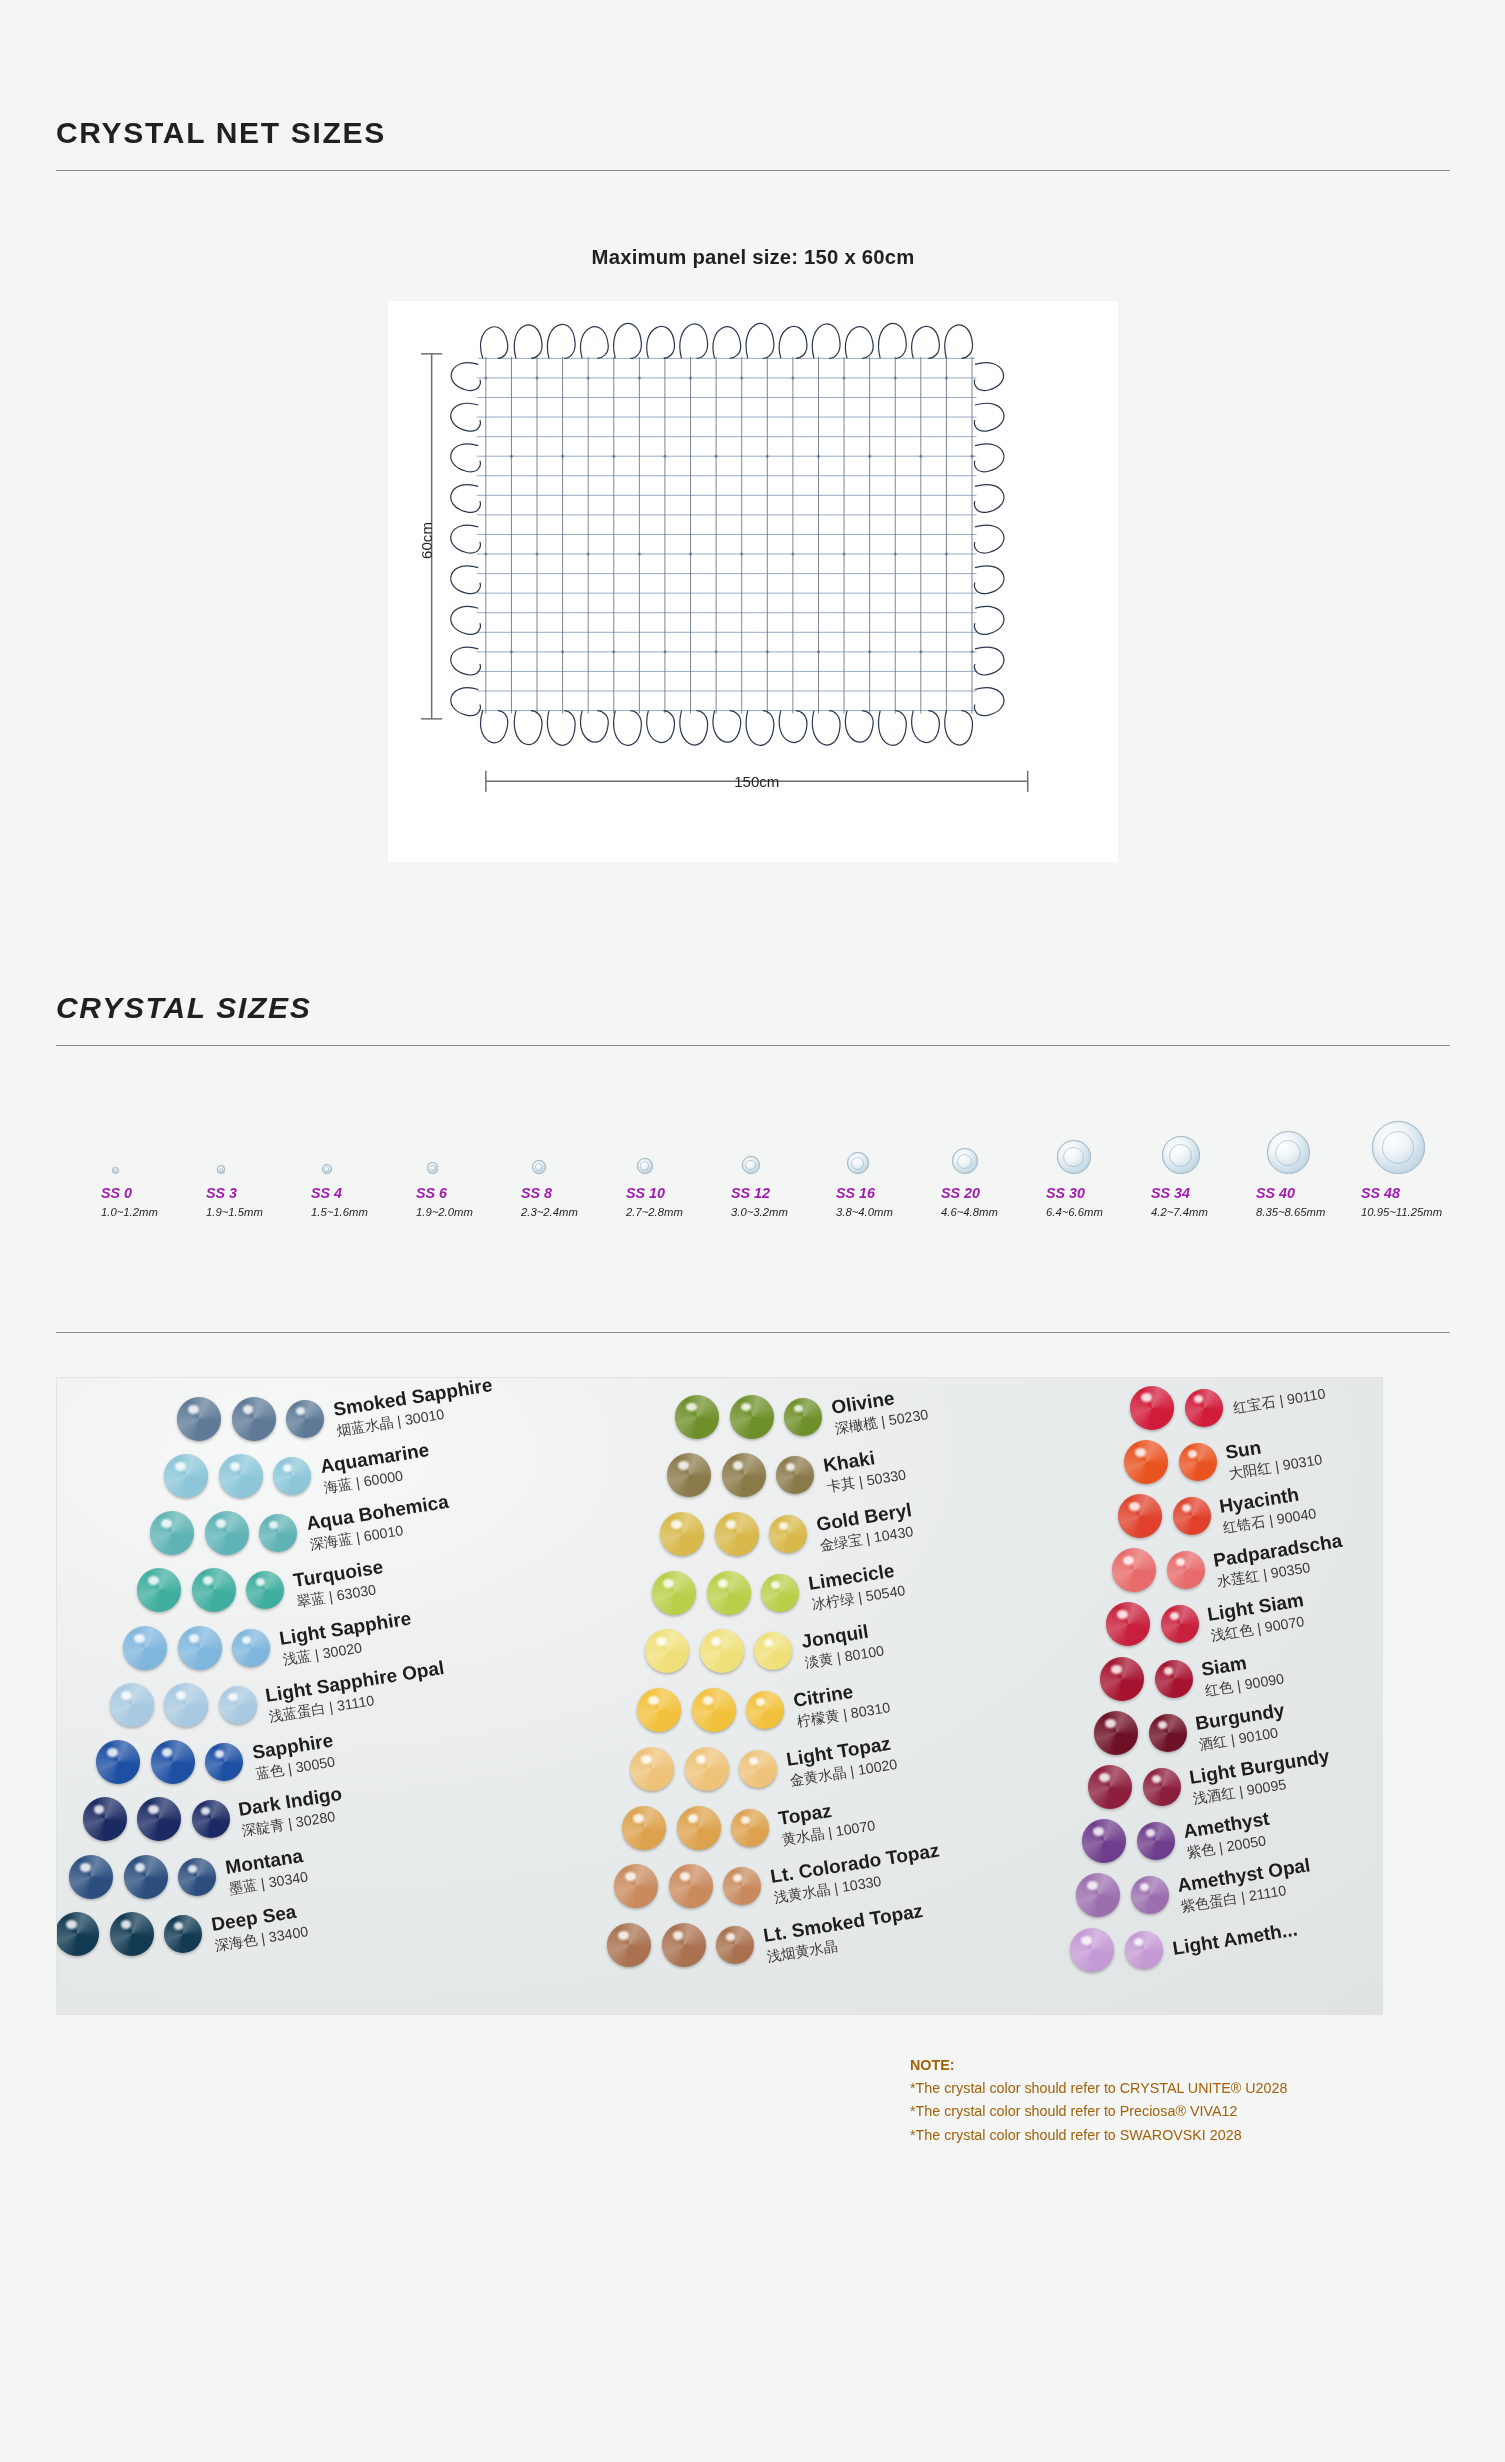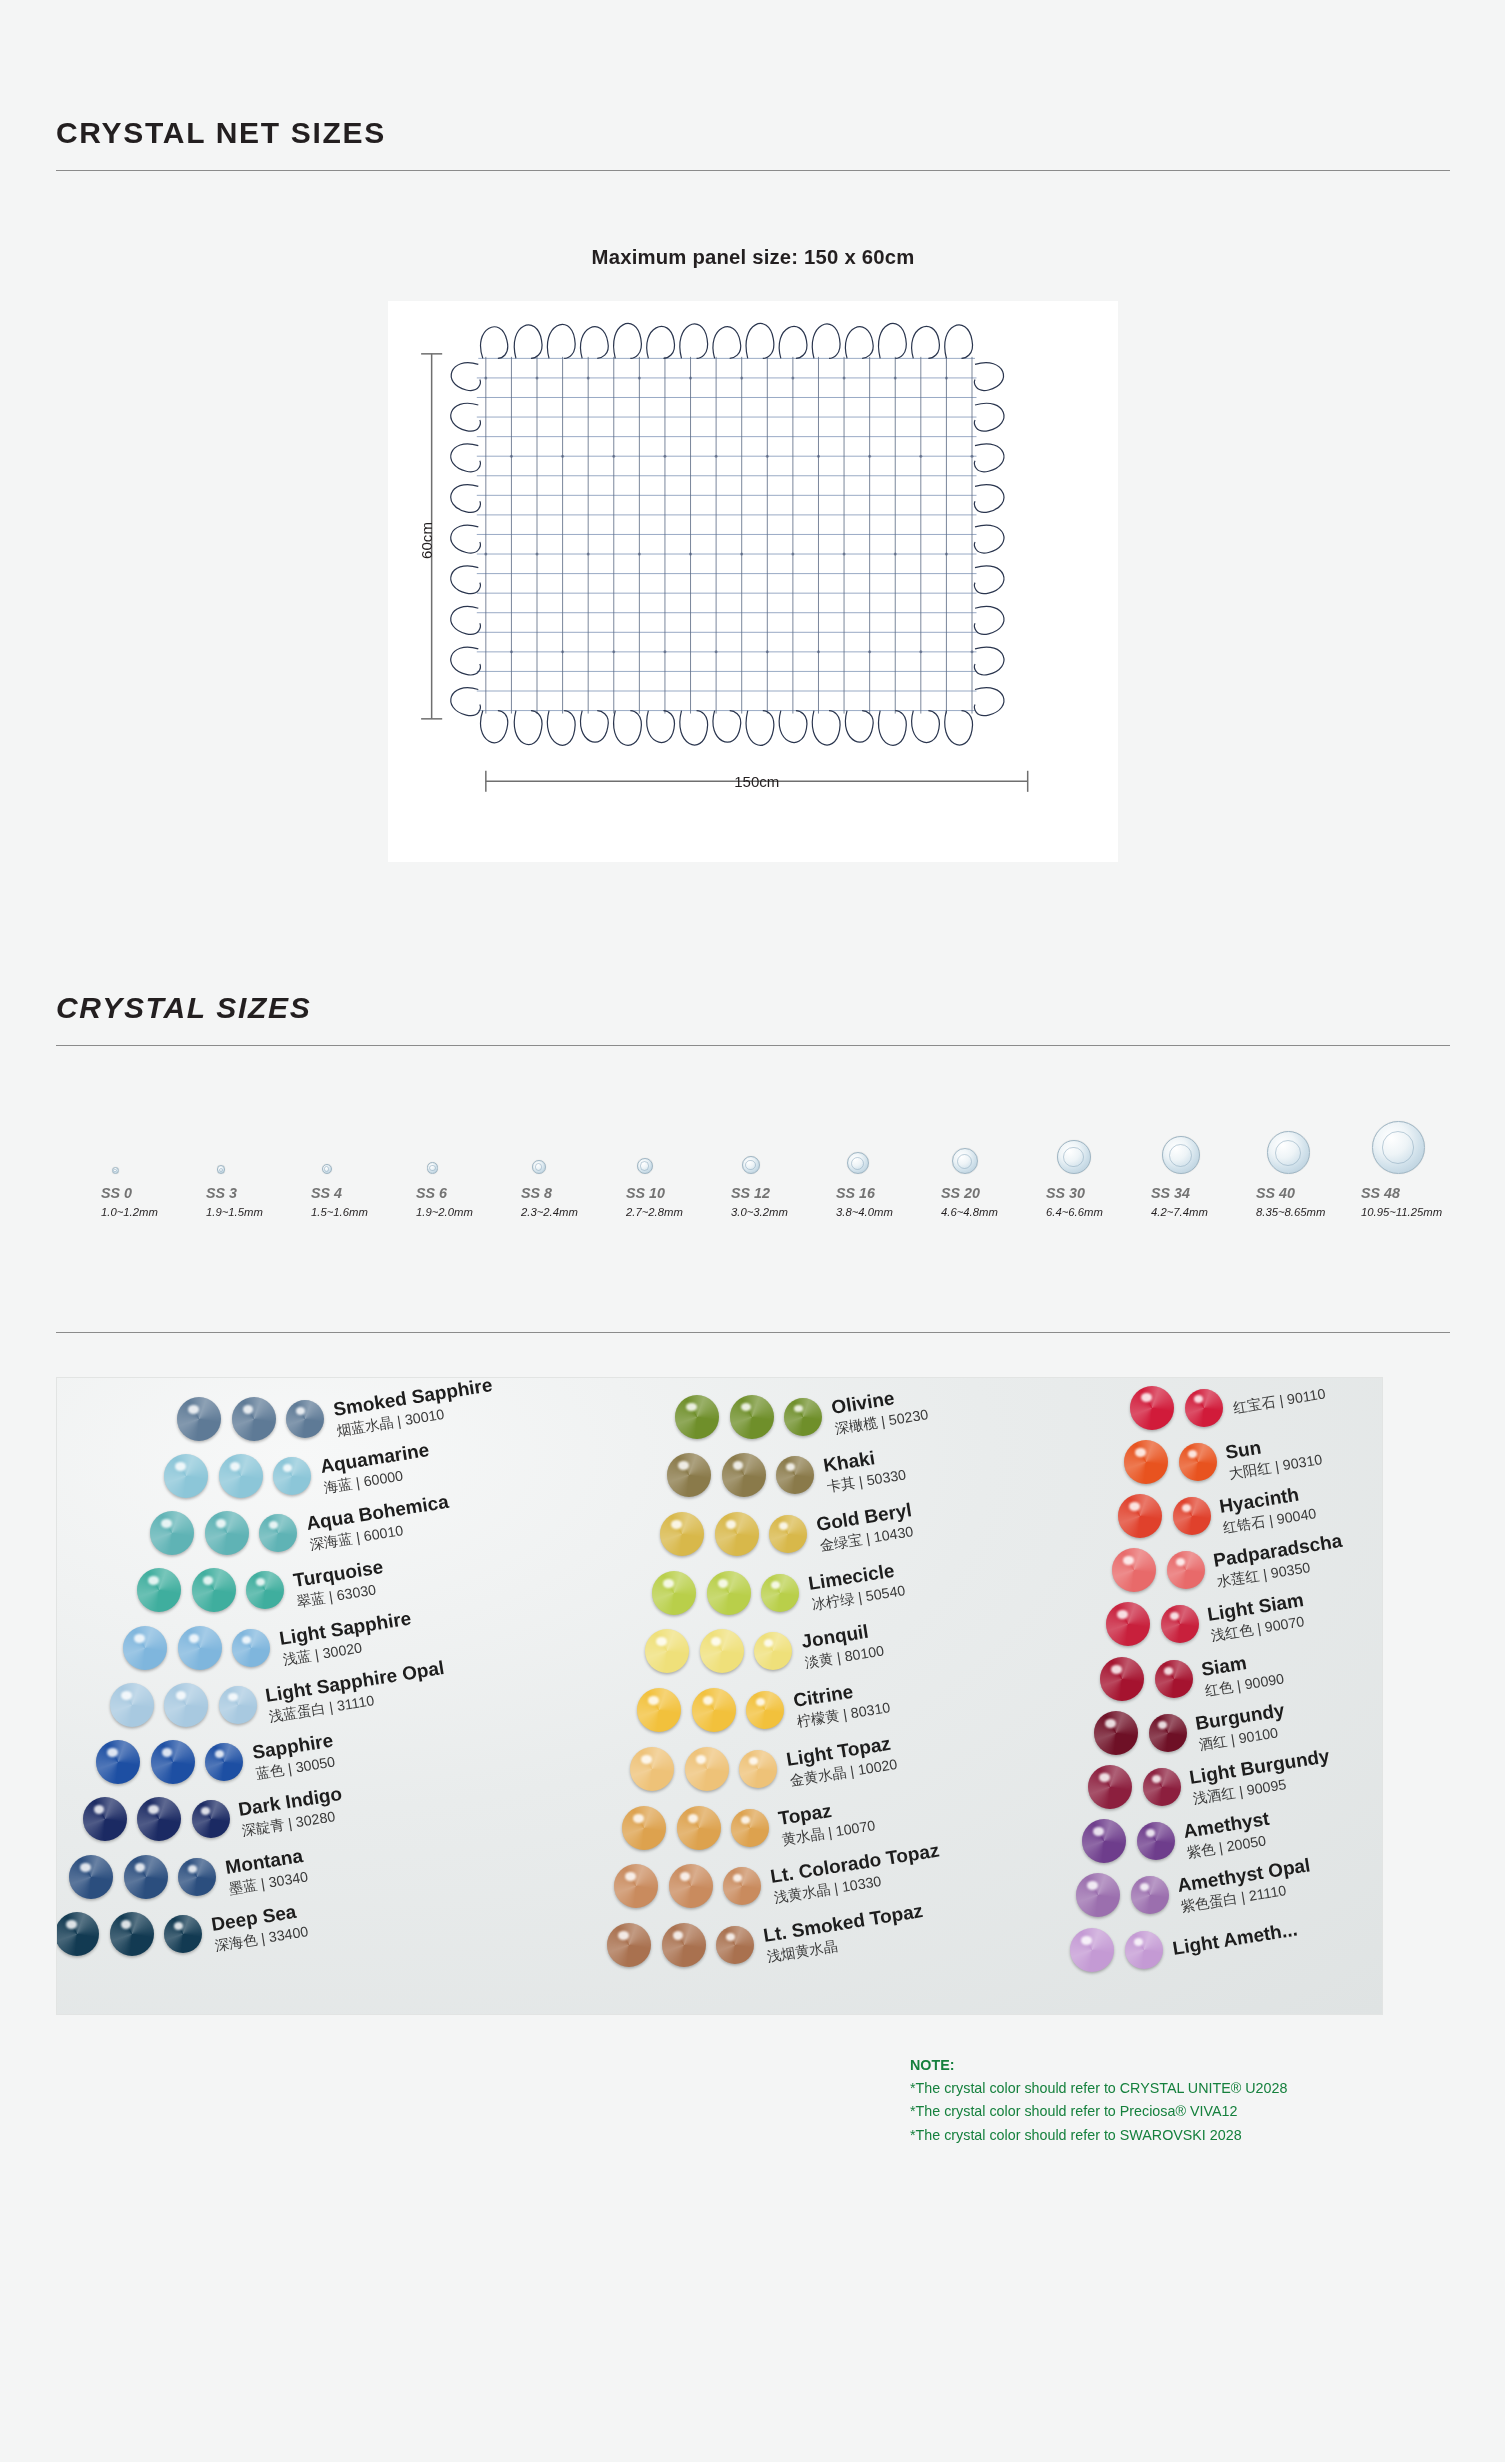--- a/index.html
+++ b/index.html
@@ -103,21 +103,21 @@
     content: "";
     position: absolute;
     inset: 18%;
     border-radius: 50%;
     border: 0.8px solid rgba(140,170,190,.55);
   }
   .size-label {
     font-size: 14.3px;
     font-weight: 600;
     margin-top: 10.5px;
-    color: #737373;
+    color: #a21caf;
     white-space: nowrap;
   }
   .size-mm {
     font-size: 11.3px;
     font-weight: 400;
     margin-top: 5.3px;
     color: #231f20;
     white-space: nowrap;
   }
 
@@ -195,21 +195,21 @@
     color: #3a3a3a;
     margin-top: 2.3px;
   }
 
   
   .note {
     margin-top: 39px;
     padding-left: 854px;
     font-size: 14.3px;
     line-height: 1.62;
-    color: #15803d;
+    color: #a16207;
   }
   .note-title { font-weight: 700; }
   .note-line { font-weight: 400; }
   .pad-bottom { height: 68px; }
 </style>
 </head>
 <body>
 
 <div class="page">
 

